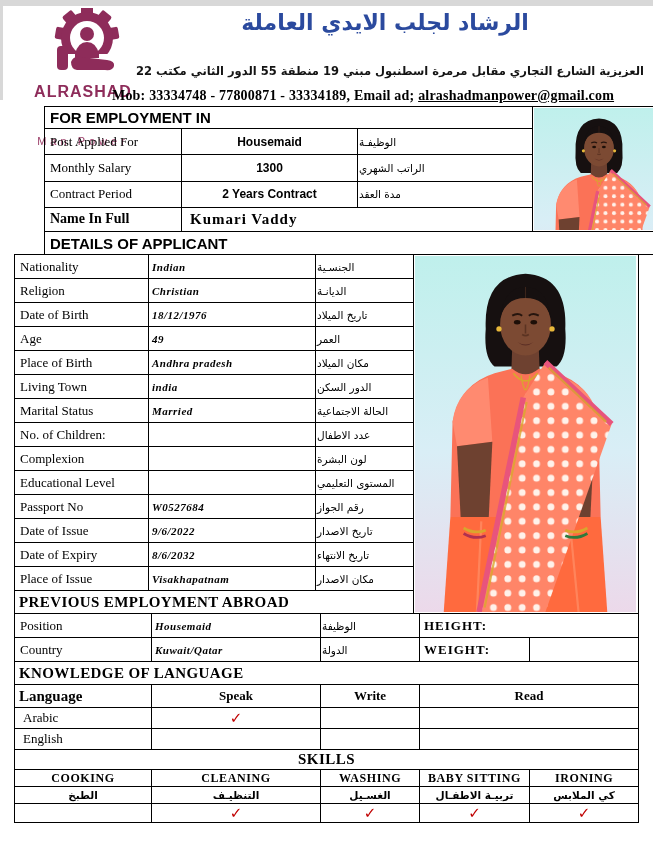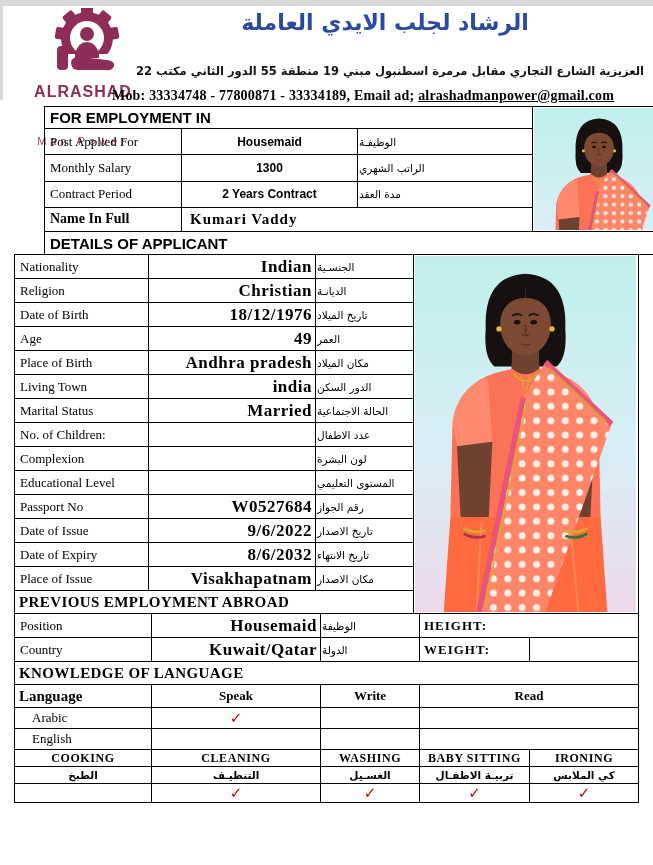--- a/index.html
+++ b/index.html
@@ -26,27 +26,27 @@
   
   .formwrap{position:absolute;left:14px;top:106px;width:624px;}
   table{border-collapse:collapse;table-layout:fixed;width:624px;margin-top:-1px;}
   table:first-child{margin-top:0;margin-left:30px;}
   td{border:1px solid #000;padding:0 3px;overflow:hidden;white-space:nowrap;}
   .sec-sans{font-family:"Liberation Sans",sans-serif;font-weight:bold;font-size:15px;padding-left:5px;}
   .sec-serif{font-weight:bold;font-size:15px;letter-spacing:0.4px;padding-left:4px;border-radius:9px;}
   .lbl{font-size:13px;padding-left:5px;}
   .lbl-b{font-weight:bold;font-size:14px;padding-left:5px;}
   .val-sans{font-family:"Liberation Sans",sans-serif;font-weight:bold;font-size:12px;text-align:center;}
-  .val{font-weight:bold;font-size:17px;text-align:right;letter-spacing:0.5px;}
+  .val{font-weight:bold;font-size:11px;text-align:left;letter-spacing:0.5px;font-style:italic;}
   .val-name{font-weight:bold;font-size:15px;letter-spacing:1px;padding-left:8px;}
   .ar{direction:rtl;text-align:left;font-family:"DejaVu Sans",sans-serif;font-size:10.5px;padding:0 2px 0 1px;}
   .meas{font-weight:bold;font-size:13px;letter-spacing:1px;padding-left:4px;}
   .lang-h{font-weight:bold;font-size:13px;text-align:center;}
   .lang-h-left{font-weight:bold;font-size:15px;text-align:left;padding-left:4px;}
-  .lang-row{font-size:13px;padding-left:17px;}
+  .lang-row{font-size:13px;padding-left:8px;}
   .chk{color:#c00000;text-align:center;font-size:15px;font-weight:bold;font-family:"DejaVu Sans",sans-serif;}
   .sk-en{font-weight:bold;font-size:12px;text-align:center;letter-spacing:0.6px;}
   .sk-ar{direction:rtl;font-family:"DejaVu Sans",sans-serif;font-weight:bold;font-size:10.5px;text-align:center;}
   .skills-title{font-weight:bold;font-size:15px;text-align:center;letter-spacing:0.5px;}
   .photo-cell{padding:1px;vertical-align:top;}
   .photo-cell svg{display:block;}
 </style>
 </head>
 <body>
 
@@ -331,20 +331,23 @@
 
     <table>
       <colgroup>
           <col style="width:137px">
           <col style="width:169px">
           <col style="width:99px">
           <col style="width:110px">
           <col style="width:109px">
         </colgroup>
       <tbody>
+          <tr style="height:20px">
+        <td colspan="5" class="skills-title">SKILLS</td>
+      </tr>
       <tr style="height:17px">
         <td class="sk-en">COOKING</td>
         <td class="sk-en">CLEANING</td>
         <td class="sk-en">WASHING</td>
         <td class="sk-en">BABY SITTING</td>
         <td class="sk-en">IRONING</td>
       </tr>
       <tr style="height:17px">
         <td class="sk-ar">الطبخ</td>
         <td class="sk-ar">التنظيـف</td>

